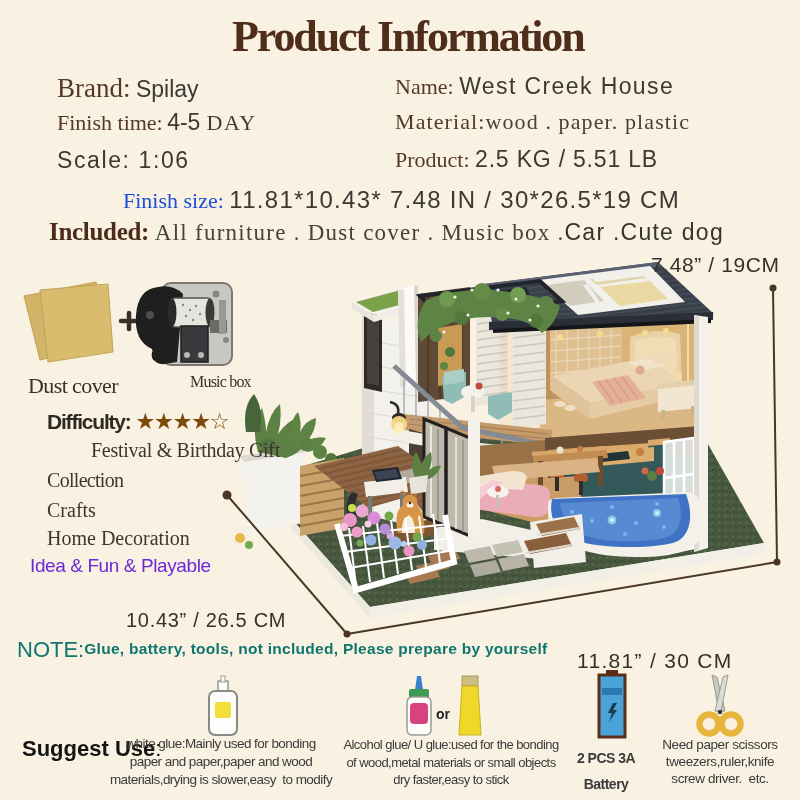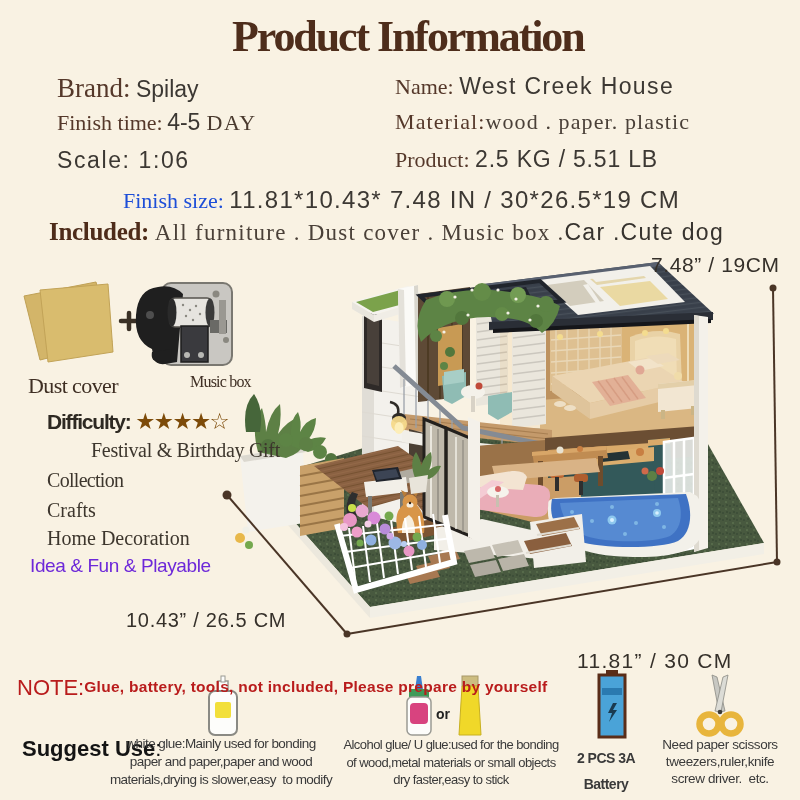--- a/index.html
+++ b/index.html
@@ -585,21 +585,21 @@
 <div class="abs serif" style="left:47px;top:527px;font-size:20px;color:#3d362d;">Home Decoration</div>
 
 <div class="abs" style="left:30px;top:555px;font-size:19px;color:#6d28d9;letter-spacing:-0.4px;">Idea &amp; Fun &amp; Playable</div>
 
 <div class="abs" style="left:651px;top:253px;font-size:21px;color:#35302a;letter-spacing:0.6px;">7.48” / 19CM</div>
 
 <div class="abs" style="left:126px;top:609px;font-size:20px;color:#35302a;letter-spacing:0.7px;">10.43” / 26.5 CM</div>
 
 <div class="abs" style="left:577px;top:617px;font-size:21px;color:#35302a;letter-spacing:1.3px;margin-top:32px;">11.81” / 30 CM</div>
 
-<div class="abs" style="left:17px;top:675px;font-size:22px;color:#b91c1c;">NOTE:<span style="font-size:15.5px;font-weight:bold;position:relative;top:-3px;letter-spacing:0.28px;">Glue, battery, tools, not included, Please prepare by yourself</span></div>
+<div class="abs" style="left:17px;top:637px;font-size:22px;color:#0f766e;">NOTE:<span style="font-size:15.5px;font-weight:bold;position:relative;top:-3px;letter-spacing:0.28px;">Glue, battery, tools, not included, Please prepare by yourself</span></div>
 
 <div class="abs" style="left:22px;top:700px;font-size:22px;font-weight:bold;color:#141414;margin-top:36px;">Suggest Use<span style="font-weight:normal;">:</span></div>
 
 <div class="abs" style="left:91px;top:735px;width:260px;font-size:13.5px;color:#3a3a3a;text-align:center;white-space:normal;line-height:18px;letter-spacing:-0.55px;">white glue:Mainly used for bonding<br>paper and paper,paper and wood<br>materials,drying is slower,easy&nbsp; to modify</div>
 
 <div class="abs" style="left:321px;top:736px;width:260px;font-size:13px;color:#3a3a3a;text-align:center;white-space:normal;line-height:17.5px;letter-spacing:-0.55px;">Alcohol glue/ U glue:used for the bonding<br>of wood,metal materials or small objects<br>dry faster,easy to stick</div>
 
 <div class="abs" style="left:569px;top:745px;width:74px;font-size:14px;color:#3a3a3a;text-align:center;white-space:normal;line-height:26px;letter-spacing:-0.5px;font-weight:bold;">2 PCS 3A Battery</div>
 
 <div class="abs" style="left:630px;top:736px;width:180px;font-size:13.5px;color:#3a3a3a;text-align:center;white-space:normal;line-height:17px;letter-spacing:-0.4px;">Need paper scissors<br>tweezers,ruler,knife<br>screw driver.&nbsp; etc.</div>

